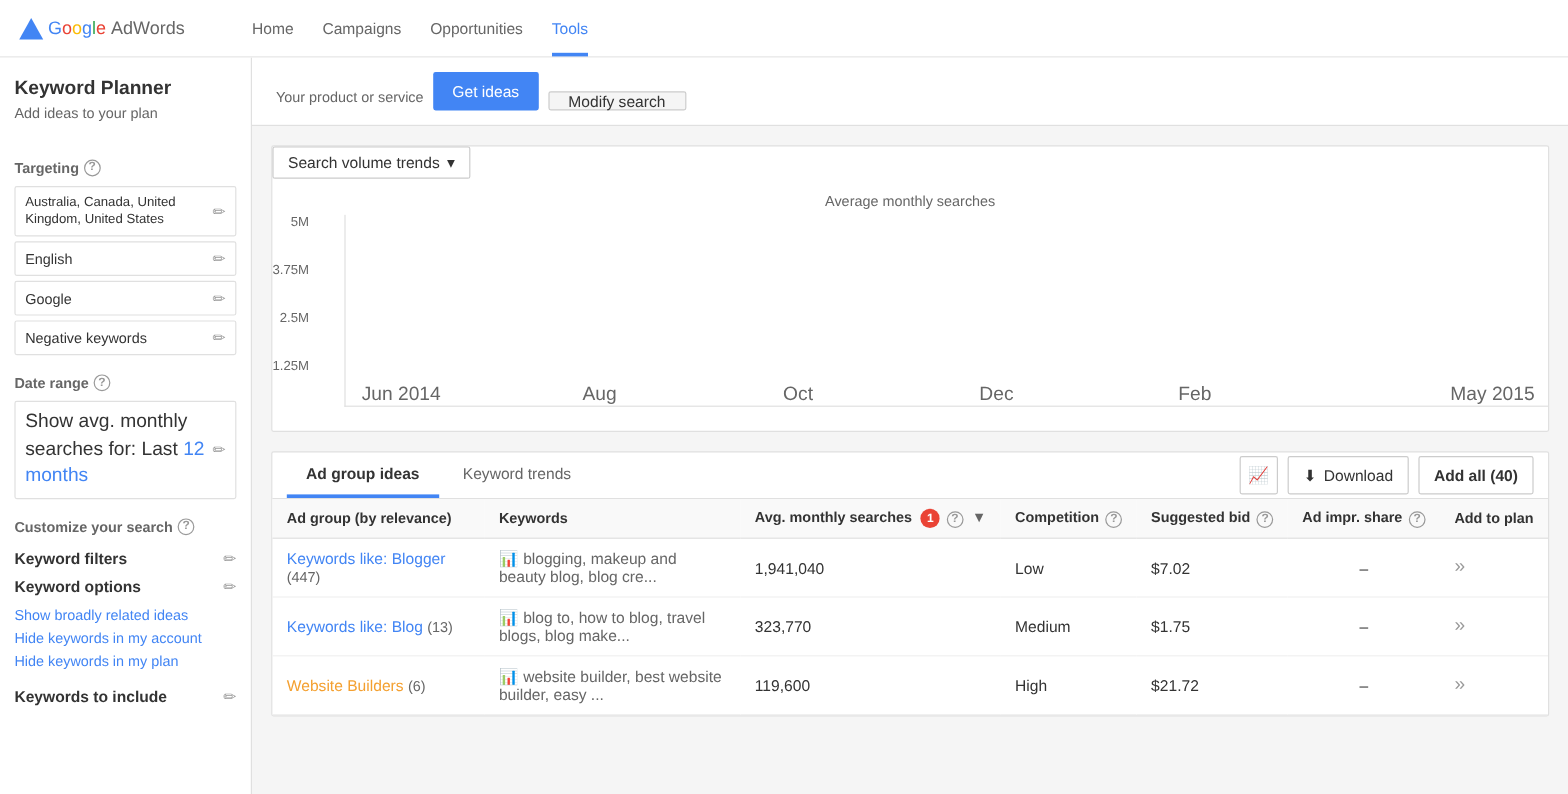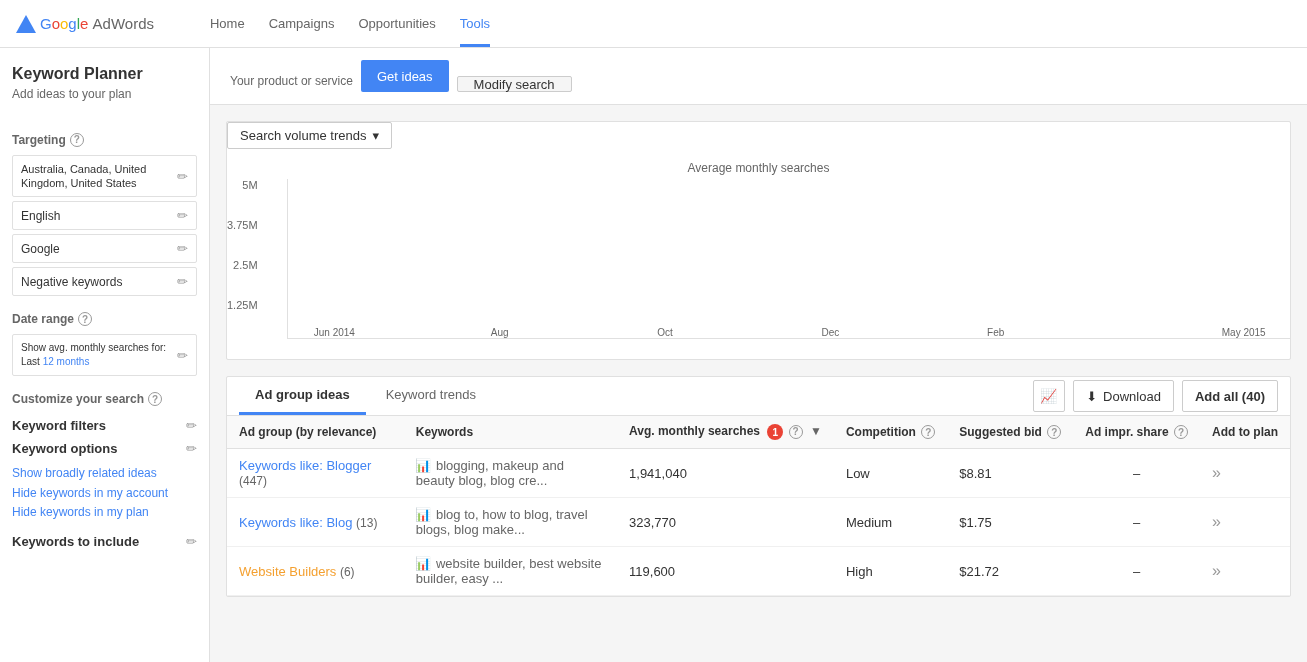--- a/index.html
+++ b/index.html
@@ -69,21 +69,21 @@
       width: 14px; height: 14px; border: 1px solid #999; border-radius: 50%;
       font-size: 10px; color: #999; cursor: pointer;
     }
     .sidebar-item {
       display: flex; align-items: center; justify-content: space-between;
       padding: 6px 8px; border: 1px solid #e0e0e0; border-radius: 2px;
       margin-bottom: 4px; background: #fff; cursor: pointer;
       font-size: 12px; color: #333;
     }
     .edit-icon { color: #999; font-size: 13px; }
-    .date-range-text { font-size: 10px; color: #333; line-height: 1.4; }
+    .date-range-text { font-size: 16px; color: #333; line-height: 1.4; }
     .date-range-text a { color: #4285f4; text-decoration: none; }
 
     .customize-section { padding: 0 12px; margin-top: 16px; }
     .customize-title {
       font-size: 12px; font-weight: bold; color: #666;
       display: flex; align-items: center; gap: 4px; margin-bottom: 12px;
     }
     .collapsible-item {
       display: flex; align-items: center; justify-content: space-between;
       margin-bottom: 8px; cursor: pointer;
@@ -156,21 +156,21 @@
       border-left: 1px solid #e0e0e0;
       border-bottom: 1px solid #e0e0e0;
       padding: 0 8px;
     }
     .chart-bar-wrap { display: flex; flex-direction: column; align-items: center; flex: 1; }
     .chart-bar {
       background: #5b9bd5;
       width: 100%;
       border-radius: 1px 1px 0 0;
     }
-    .chart-bar-label { font-size: 10px; color: #666; margin-top: 20px; white-space: nowrap; }
+    .chart-bar-label { font-size: 16px; color: #666; margin-top: 20px; white-space: nowrap; }
 
     
     .table-section {
       background: #fff;
       margin: 0 16px 16px;
       border: 1px solid #e0e0e0;
       border-radius: 2px;
     }
     .table-tabs {
       display: flex;
@@ -454,21 +454,21 @@
               <span>Add to plan</span>
             </th>
           </tr>
         </thead>
         <tbody id="table-body">
         <tr>
               <td><a class="link-cell">Keywords like: Blogger</a> <span style="color:#666;font-size:12px;">(447)</span></td>
               <td><span style="color:#999;margin-right:4px;">📊</span><span style="color:#666;">blogging, makeup and beauty blog, blog cre...</span></td>
               <td>1,941,040</td>
               <td>Low</td>
-              <td>$8.81</td>
+              <td>$7.02</td>
               <td style="text-align: center;">–</td>
               <td><span class="chevron-icon" style="font-size:16px;">»</span></td>
             </tr>
             <tr>
               <td><a class="link-cell">Keywords like: Blog</a> <span style="color:#666;font-size:12px;">(13)</span></td>
               <td><span style="color:#999;margin-right:4px;">📊</span><span style="color:#666;">blog to, how to blog, travel blogs, blog make...</span></td>
               <td>323,770</td>
               <td>Medium</td>
               <td>$1.75</td>
               <td style="text-align: center;">–</td>

